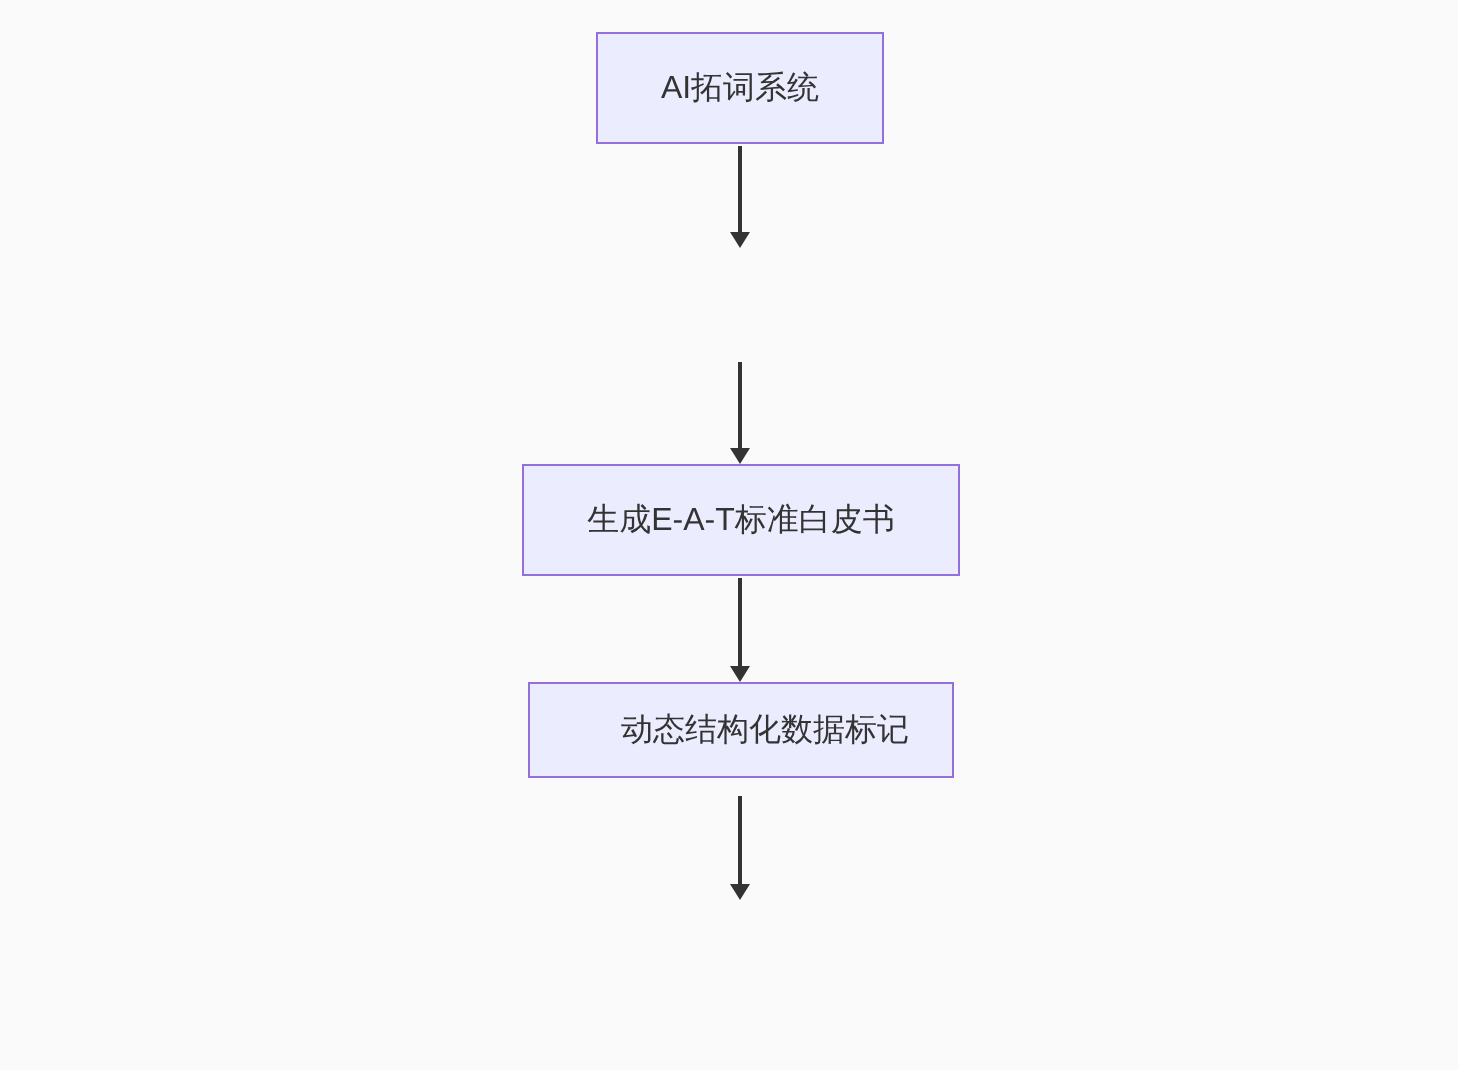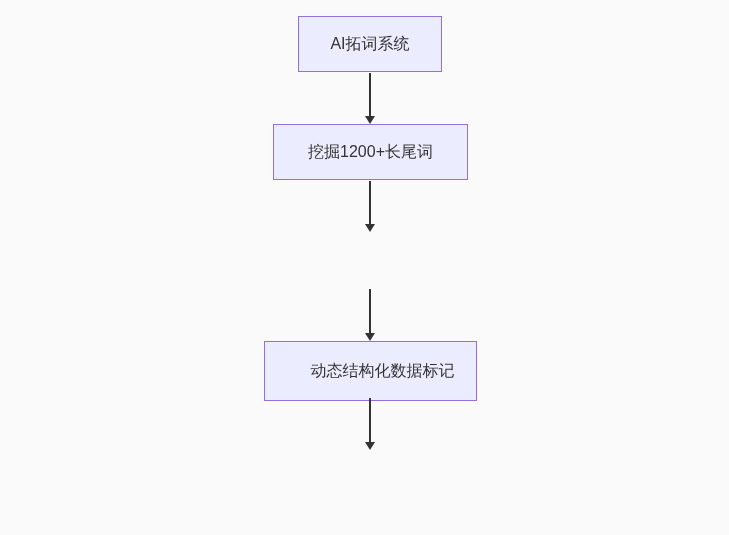--- a/index.html
+++ b/index.html
@@ -49,32 +49,32 @@
 
 <div class="canvas">
 
   <div class="node" style="left:298px; top:16px; width:144px; height:56px;">
     <span class="node-label">AI拓词系统</span>
   </div>
 
   <div class="edge-line" style="left:369px; top:73px; height:43px;"></div>
   <div class="arrowhead" style="left:365px; top:116px;"></div>
 
-  <div class="node" style="left:273px; top:124px; width:195px; height:56px;">
-    <span class="node-label">挖掘1200+长尾词</span>
-  </div>
 
   <div class="edge-line" style="left:369px; top:181px; height:43px;"></div>
   <div class="arrowhead" style="left:365px; top:224px;"></div>
 
+  <div class="node" style="left:261px; top:232px; width:219px; height:56px;">
+    <span class="node-label">生成E-A-T标准白皮书</span>
+  </div>
 
   <div class="edge-line" style="left:369px; top:289px; height:44px;"></div>
   <div class="arrowhead" style="left:365px; top:333px;"></div>
 
-  <div class="node" style="left:264px; top:341px; width:213px; height:60px;padding-left:24px;">
+  <div class="node" style="left:264px; top:341px; width:213px; height:48px;padding-left:24px;">
     <span class="node-label">动态结构化数据标记</span>
   </div>
 
   <div class="edge-line" style="left:369px; top:398px; height:44px;"></div>
   <div class="arrowhead" style="left:365px; top:442px;"></div>
 
 
 </div>
 
 </body></html>

